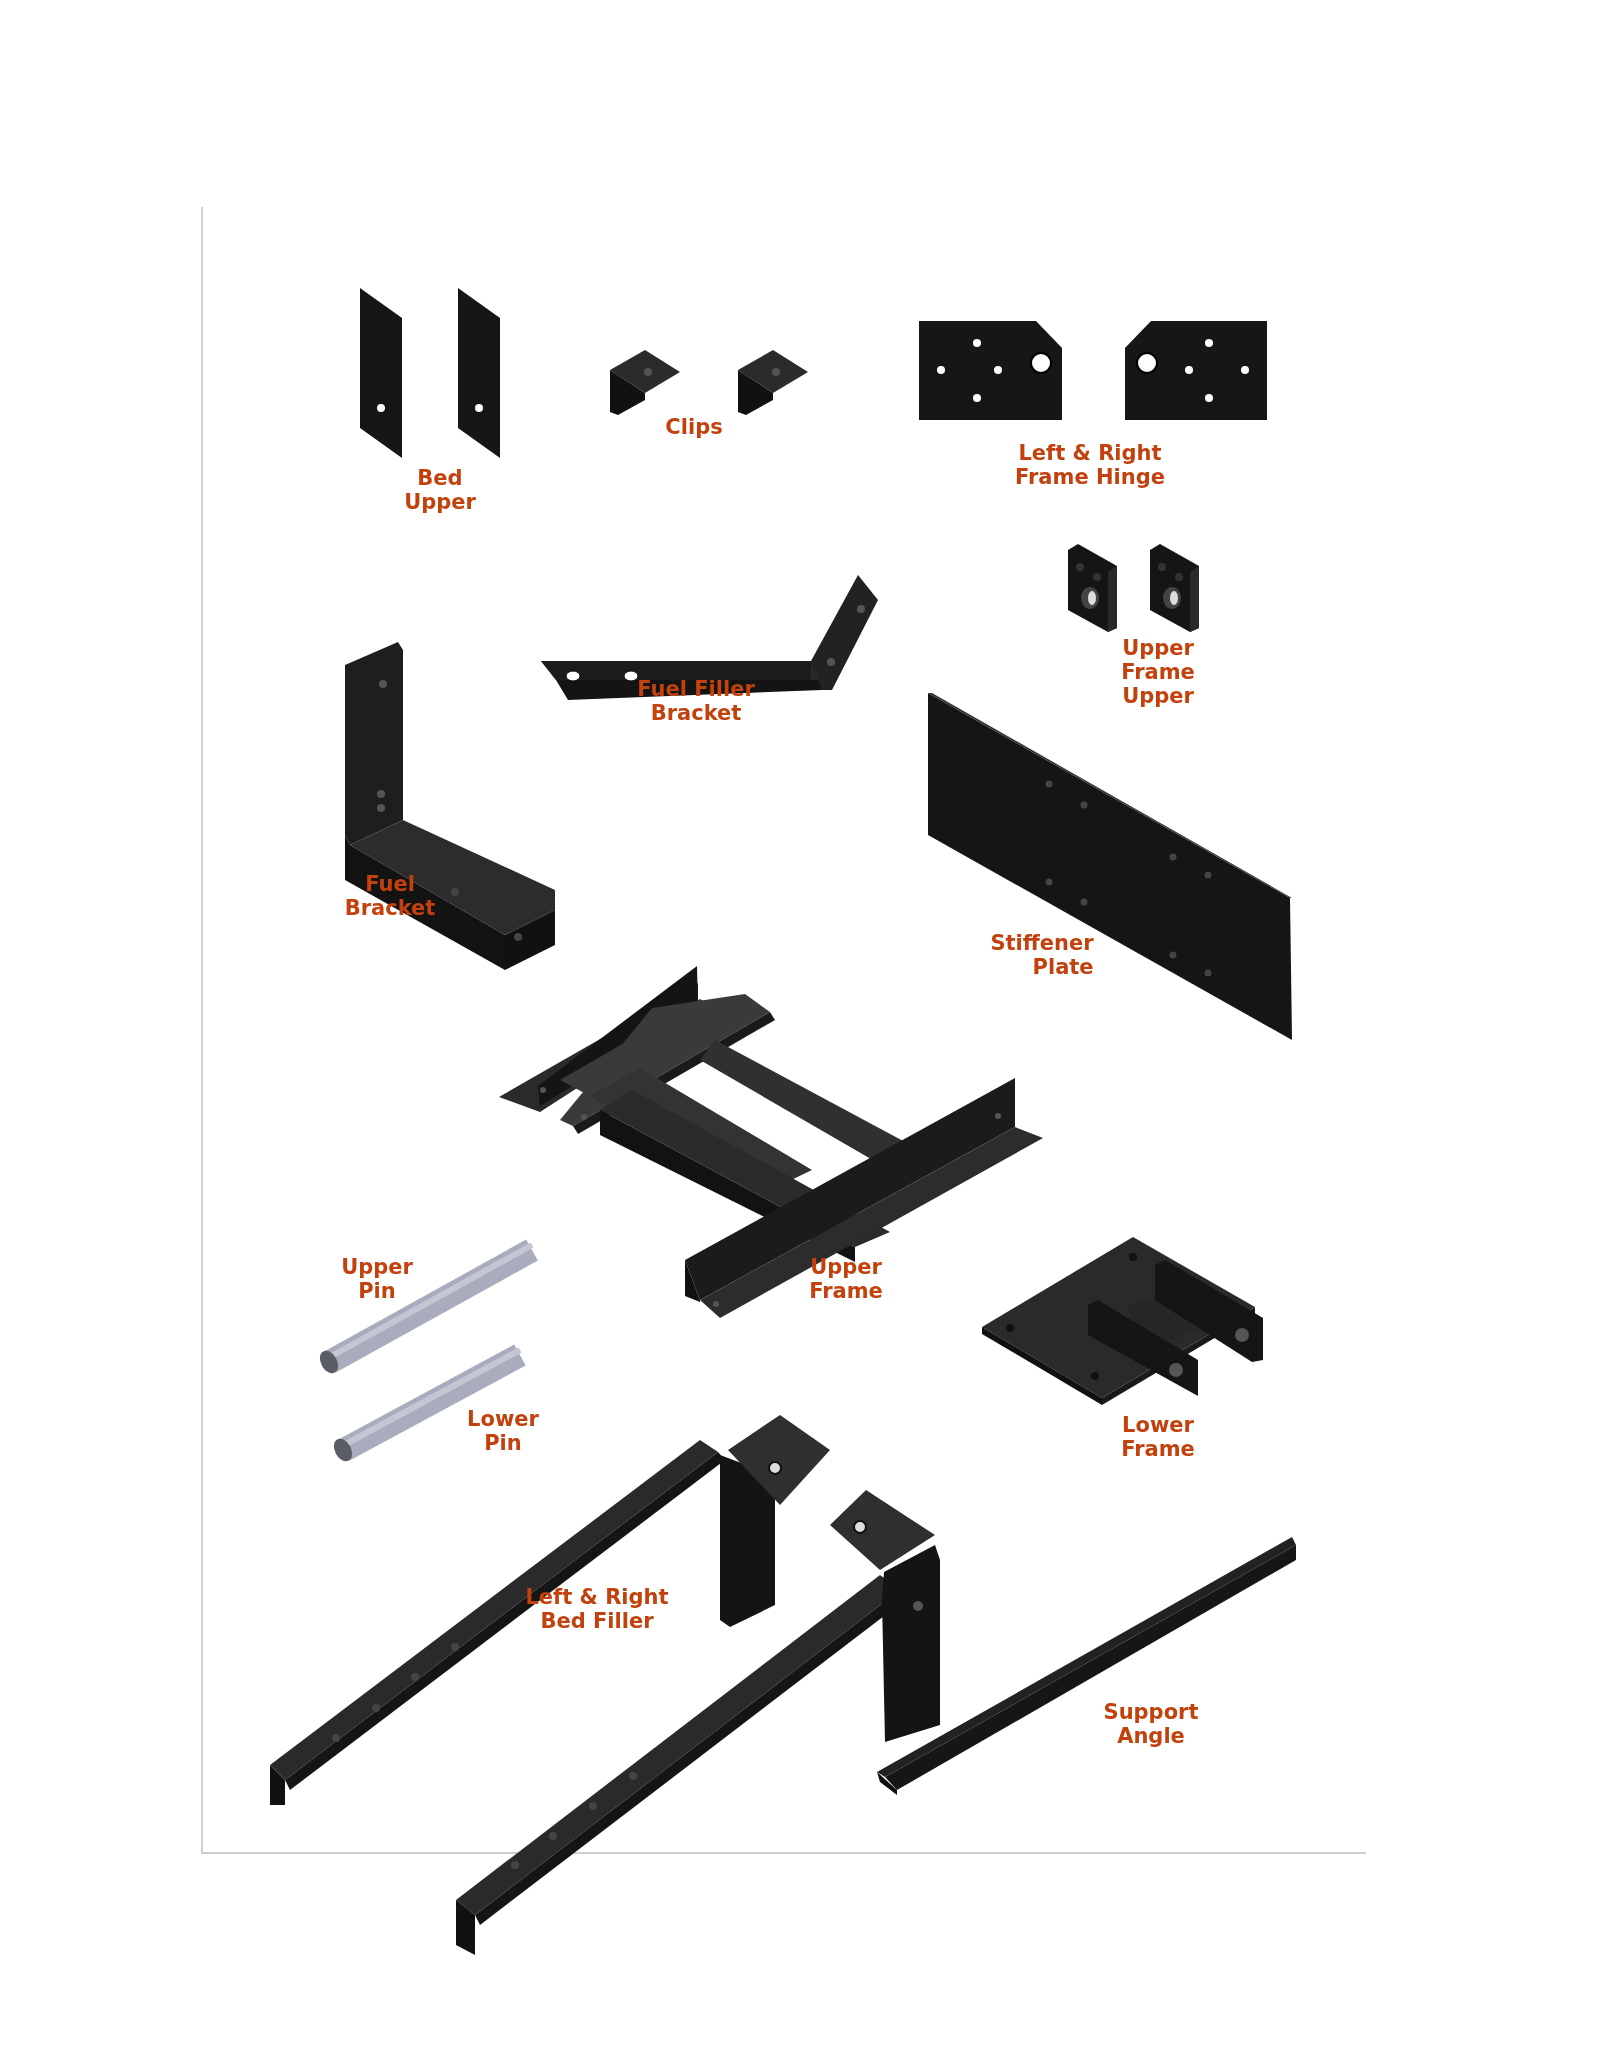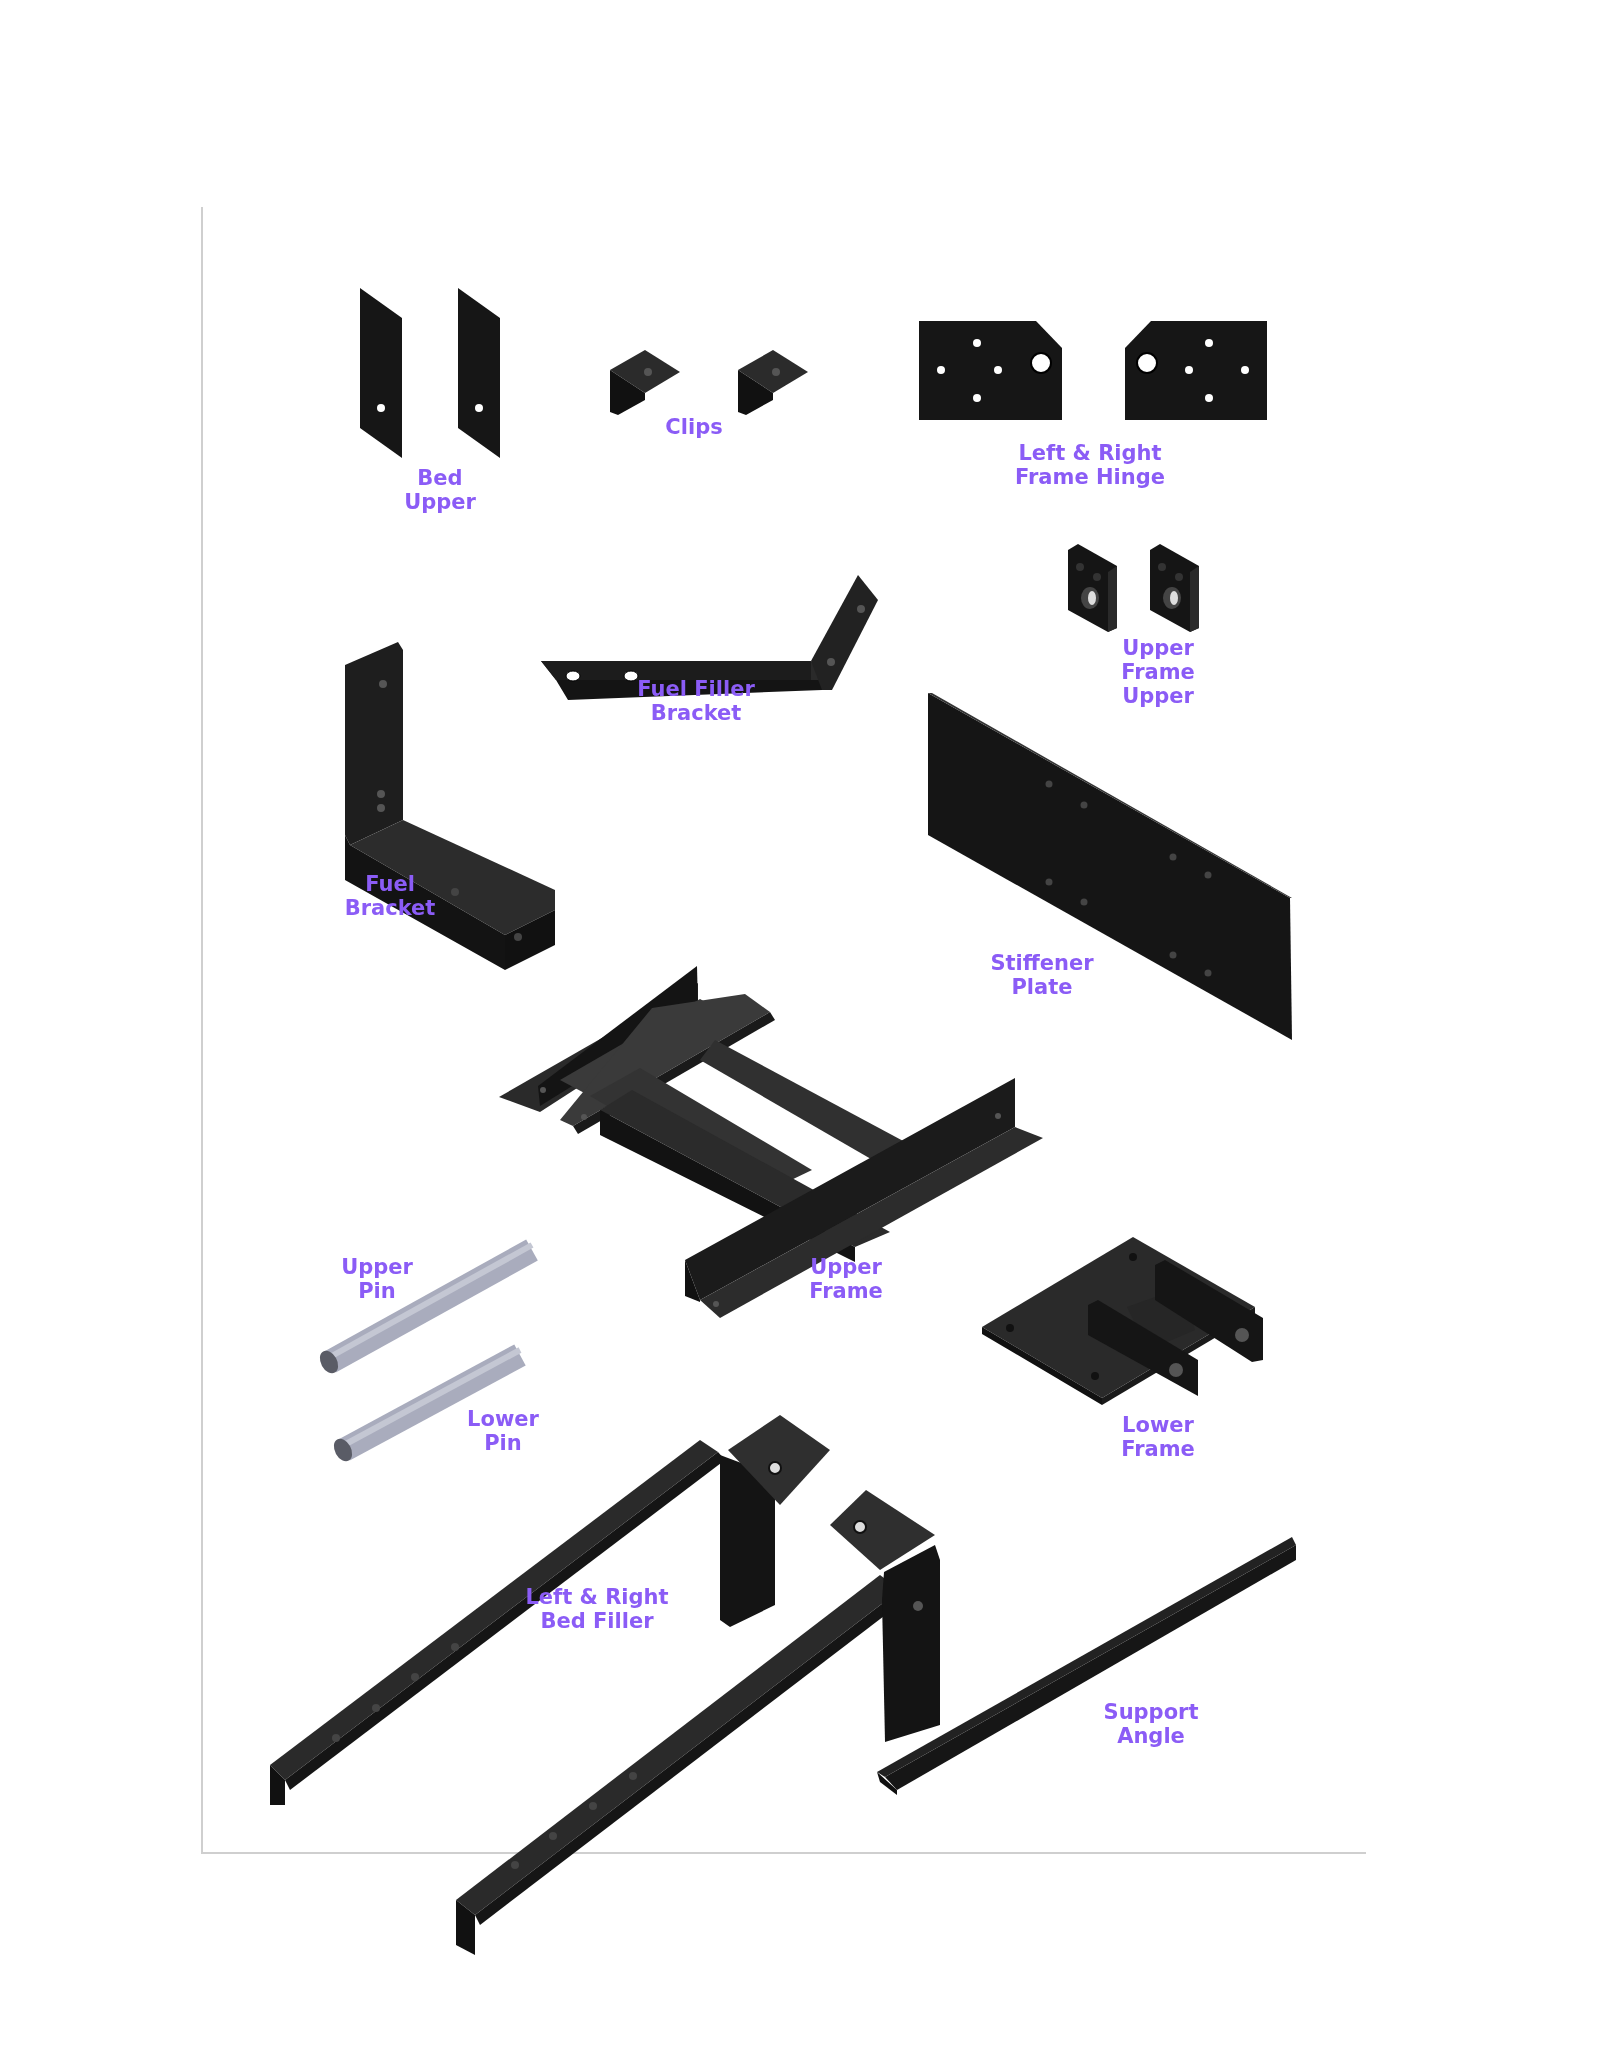--- a/index.html
+++ b/index.html
@@ -6,21 +6,21 @@
   body { width: 1600px; height: 2071px; position: relative; overflow: hidden; }
   .page-border-left { position: absolute; left: 201px; top: 207px; width: 2px; height: 1647px; background: #cfcfcf; }
   .page-border-bottom { position: absolute; left: 201px; top: 1852px; width: 1165px; height: 2px; background: #cfcfcf; }
   svg.parts { position: absolute; left: 0; top: 0; width: 1600px; height: 2071px; }
   .label {
     position: absolute;
     font-family: "DejaVu Sans", sans-serif;
     font-weight: bold;
     font-size: 21px;
     line-height: 24px;
-    color: #8b5cf6;
+    color: #c2410c;
     text-align: center;
     white-space: nowrap;
     transform: translateX(-50%);
   }
   .label span { display: block; }
 </style>
 </head>
 <body>
 
 <div class="page-border-left"></div>
@@ -205,21 +205,21 @@
   <span>Upper</span>
 </div>
 <div class="label" style="left:696px;top:677px;">
   <span>Fuel Filler</span>
   <span>Bracket</span>
 </div>
 <div class="label" style="left:390px;top:872px;">
   <span>Fuel</span>
   <span>Bracket</span>
 </div>
-<div class="label" style="left:1042px;top:951px;">
+<div class="label" style="left:1042px;top:931px;text-align:right;">
   <span>Stiffener</span>
   <span>Plate</span>
 </div>
 <div class="label" style="left:846px;top:1255px;">
   <span>Upper</span>
   <span>Frame</span>
 </div>
 <div class="label" style="left:377px;top:1255px;">
   <span>Upper</span>
   <span>Pin</span>

